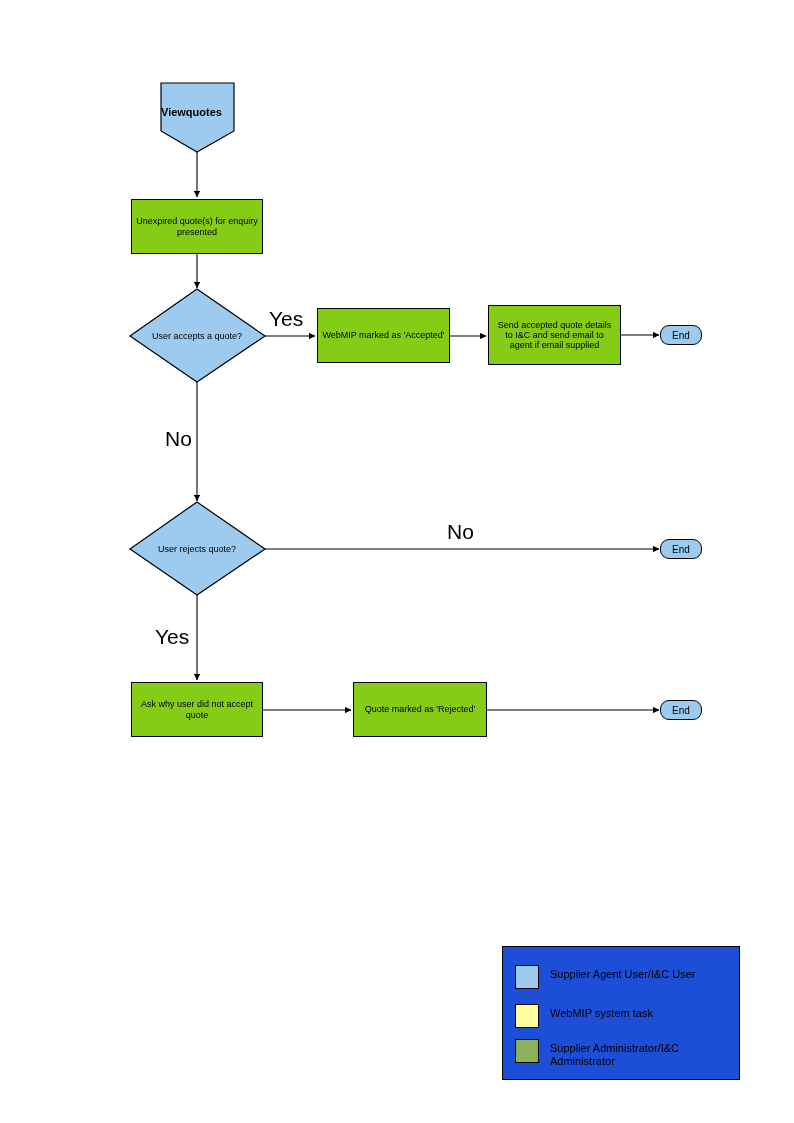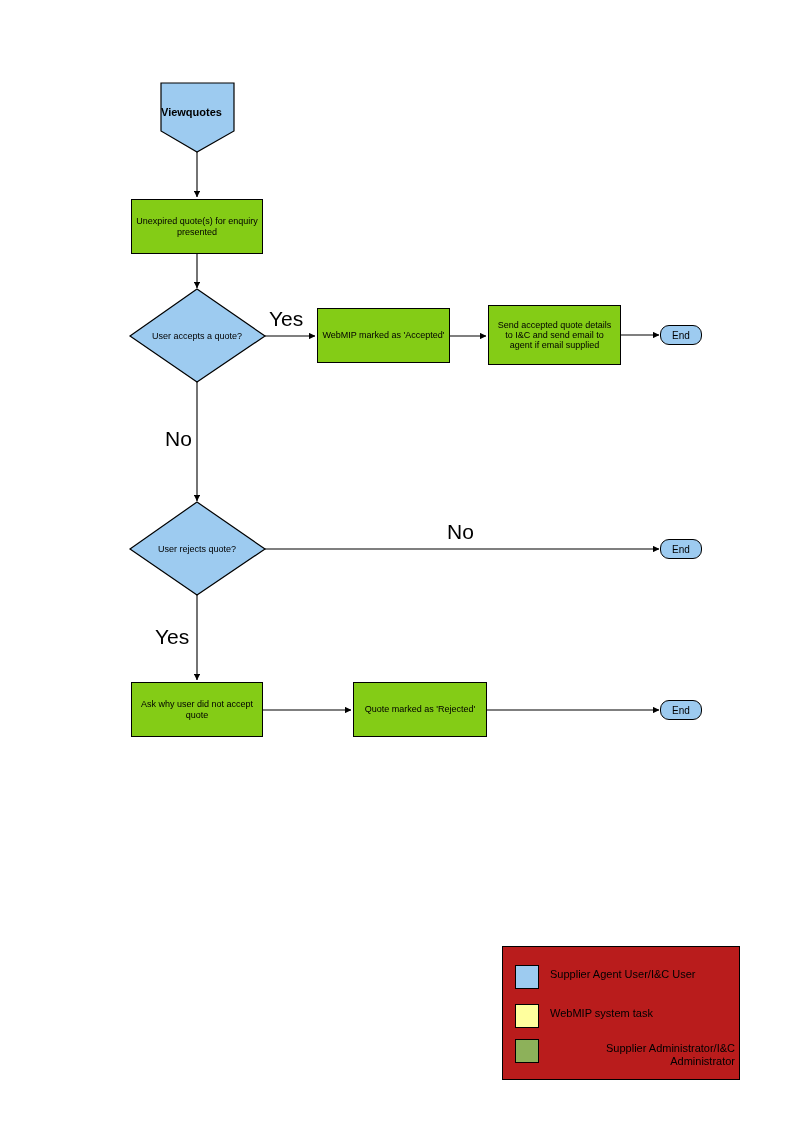--- a/index.html
+++ b/index.html
@@ -84,21 +84,21 @@
   }
   
   .legend {
     position: absolute;
     left: 502px;
     top: 946px;
     width: 238px;
     height: 134px;
     box-sizing: border-box;
     border: 1px solid #000000;
-    background: #b91c1c;
+    background: #1d4ed8;
   }
   .legend-row {
     position: absolute;
     display: flex;
     align-items: flex-start;
     left: 12px;
   }
   .swatch {
     width: 24px;
     height: 24px;
@@ -209,17 +209,17 @@
 
 <div class="legend">
   <div class="legend-row" style="top:18px;">
     <span class="swatch" style="background:#9dcbf0;"></span>
     <span class="legend-text">Supplier Agent User/I&amp;C User</span>
   </div>
   <div class="legend-row" style="top:57px;">
     <span class="swatch" style="background:#ffff9e;"></span>
     <span class="legend-text">WebMIP system task</span>
   </div>
-  <div class="legend-row" style="top:92px;text-align:right;">
+  <div class="legend-row" style="top:92px;">
     <span class="swatch" style="background:#8db15a;"></span>
     <span class="legend-text">Supplier Administrator/I&amp;C Administrator</span>
   </div>
 </div>
 
 </body></html>

